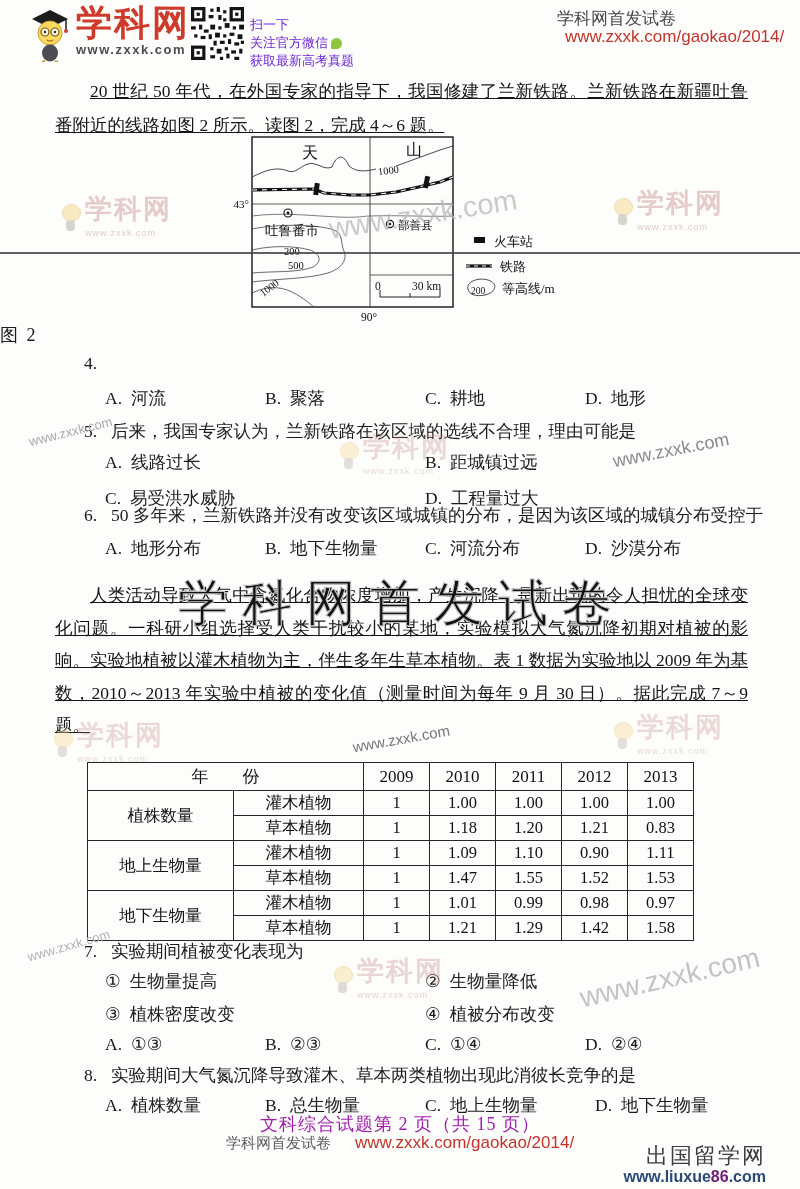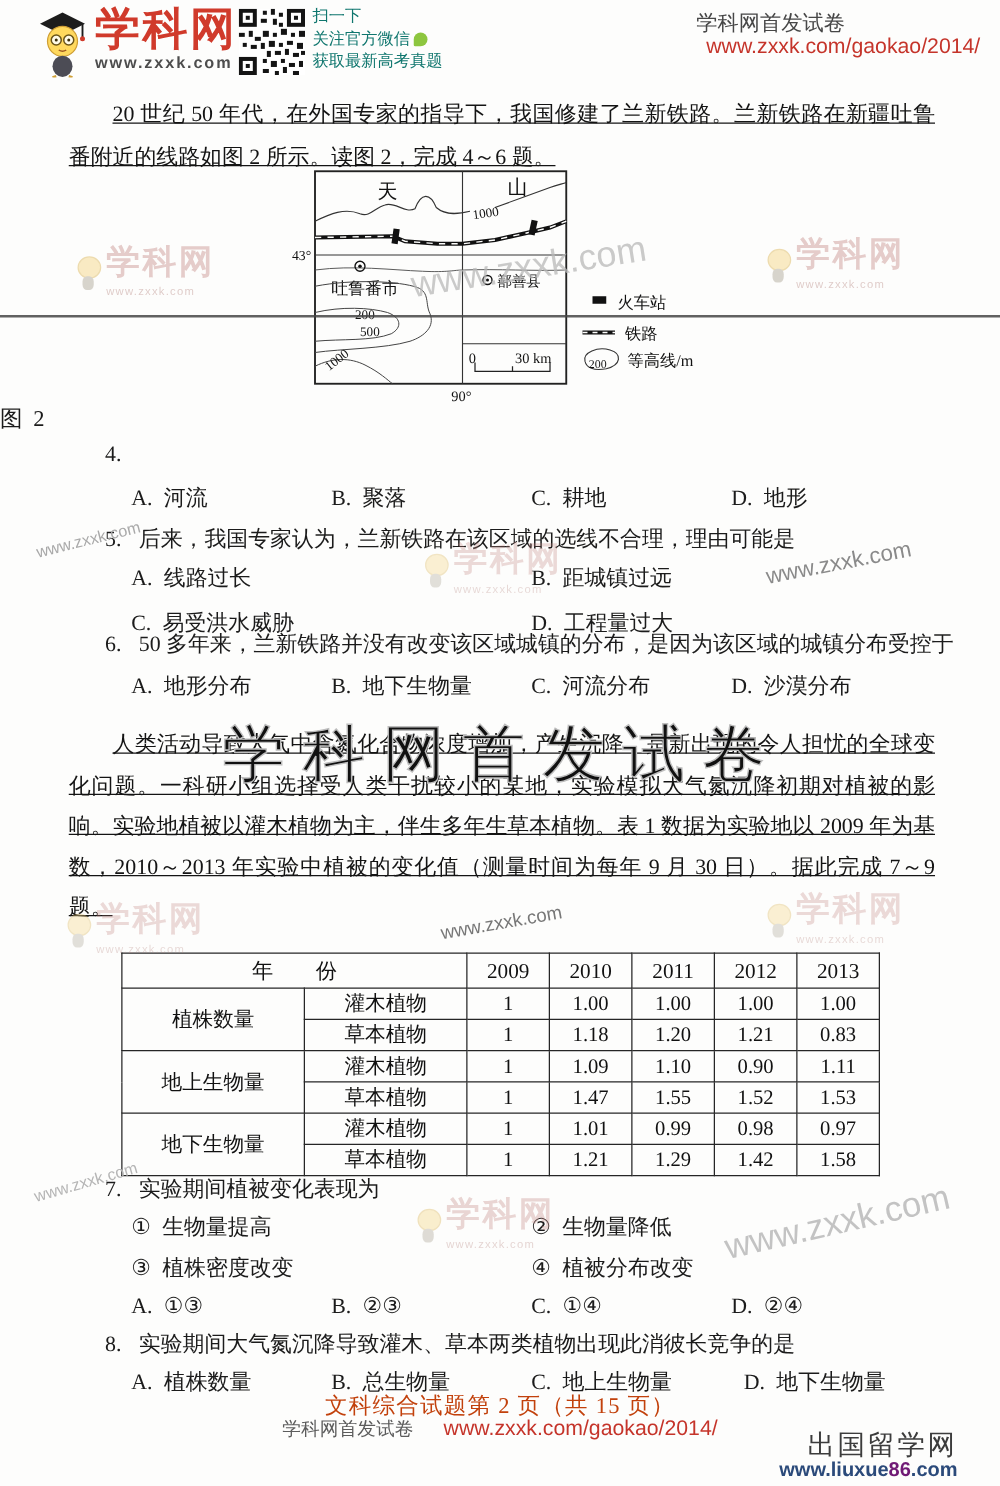--- a/index.html
+++ b/index.html
@@ -6,21 +6,21 @@
   body{width:800px;height:1189px;background:#f2f2f2;font-family:"Liberation Serif","DejaVu Serif",serif;}
   .page{position:relative;width:800px;height:1189px;background:#fdfdfc;overflow:hidden;color:#1b1b1b;}
   .abs{position:absolute;}
 
   
   .logo{left:28px;top:4px;display:flex;align-items:flex-start;}
   .logo-text{margin-left:4px;}
   .logo-brand{font-size:36px;font-weight:bold;color:#d03a2b;line-height:38px;letter-spacing:2px;font-family:"Liberation Sans",sans-serif;}
   .logo-url{font-size:13px;font-weight:bold;color:#4d4d4d;letter-spacing:1.5px;font-family:"Liberation Sans",sans-serif;}
   .qr{left:191px;top:7px;}
-  .qr-text{left:250px;top:4px;font-family:"Liberation Sans",sans-serif;font-size:13px;color:#0f766e;line-height:18px;}
+  .qr-text{left:250px;top:16px;font-family:"Liberation Sans",sans-serif;font-size:13px;color:#6d28d9;line-height:18px;}
   .wechat-dot{display:inline-block;width:11px;height:11px;border-radius:50% 50% 50% 10%;background:#8dc63f;margin-left:3px;vertical-align:middle;}
   .issue-title{left:557px;top:7px;font-size:17px;color:#474747;font-family:"Liberation Sans",sans-serif;}
   .issue-url{left:565px;top:27px;font-size:17px;color:#c5342a;font-family:"Liberation Sans",sans-serif;}
 
   
   .para{left:55px;width:693px;font-size:17.5px;text-align:justify;text-indent:2em;color:#141414;text-decoration:underline;}
   .p1{top:74px;line-height:34px;}
   .p2{top:579px;line-height:32.5px;}
 
   .stem{left:84px;width:706px;display:flex;font-size:17.5px;line-height:22px;}
@@ -32,21 +32,21 @@
   .okey{margin-right:9px;flex:none;}
 
   .fig-caption{left:0;top:323px;width:800px;text-align:left;font-size:18px;letter-spacing:2px;}
 
   
   table.data{border-collapse:collapse;table-layout:fixed;}
   table.data td,table.data th{border:1.4px solid #262626;text-align:center;font-size:16.5px;font-weight:normal;padding:0;height:24px;line-height:20px;color:#111;}
   table.data tr.hd th{height:27px;font-size:17px;}
 
   
-  .footer-page{left:0;top:1112px;width:800px;text-align:center;font-size:18px;color:#c2410c;letter-spacing:1px;}
+  .footer-page{left:0;top:1112px;width:800px;text-align:center;font-size:18px;color:#a21caf;letter-spacing:1px;}
   .footer-line{left:0;top:1133px;width:800px;display:flex;justify-content:center;gap:24px;align-items:baseline;}
   .footer-brand{font-size:15px;color:#5c5c5c;font-family:"Liberation Sans",sans-serif;}
   .footer-url{font-size:17px;color:#c5342a;font-family:"Liberation Sans",sans-serif;}
   .corner{right:34px;top:1145px;text-align:right;font-family:"Liberation Sans",sans-serif;line-height:21px;}
   .corner-brand{font-size:22px;color:#3c3c3c;letter-spacing:2px;}
   .corner-url{font-size:16px;font-weight:bold;color:#2b4a7a;}
   .corner-url .red{color:#701a75;}
 
   
   .scanline{left:0;top:252px;width:800px;height:2px;background:#454545;opacity:.85;z-index:4;}
@@ -270,21 +270,21 @@
         <span>河流分布</span>
       </span>
     <span class="opt">
         <span class="okey">D.</span>
         <span>沙漠分布</span>
       </span>
   </div>
 
   <div class="abs para p2 content">人类活动导致大气中含氮化合物浓度增加，产生沉降，是新出现的令人担忧的全球变化问题。一科研小组选择受人类干扰较小的某地，实验模拟大气氮沉降初期对植被的影响。实验地植被以灌木植物为主，伴生多年生草本植物。表 1 数据为实验地以 2009 年为基数，2010～2013 年实验中植被的变化值（测量时间为每年 9 月 30 日）。据此完成 7～9 题。</div>
 
-  <div class="abs content" style="left:97px;top:762px;">
+  <div class="abs content" style="left:87px;top:762px;">
     <table class="data">
       <colgroup>
           <col style="width:146px">
           <col style="width:130px">
           <col style="width:66px">
           <col style="width:66px">
           <col style="width:66px">
           <col style="width:66px">
           <col style="width:66px">
         </colgroup>

